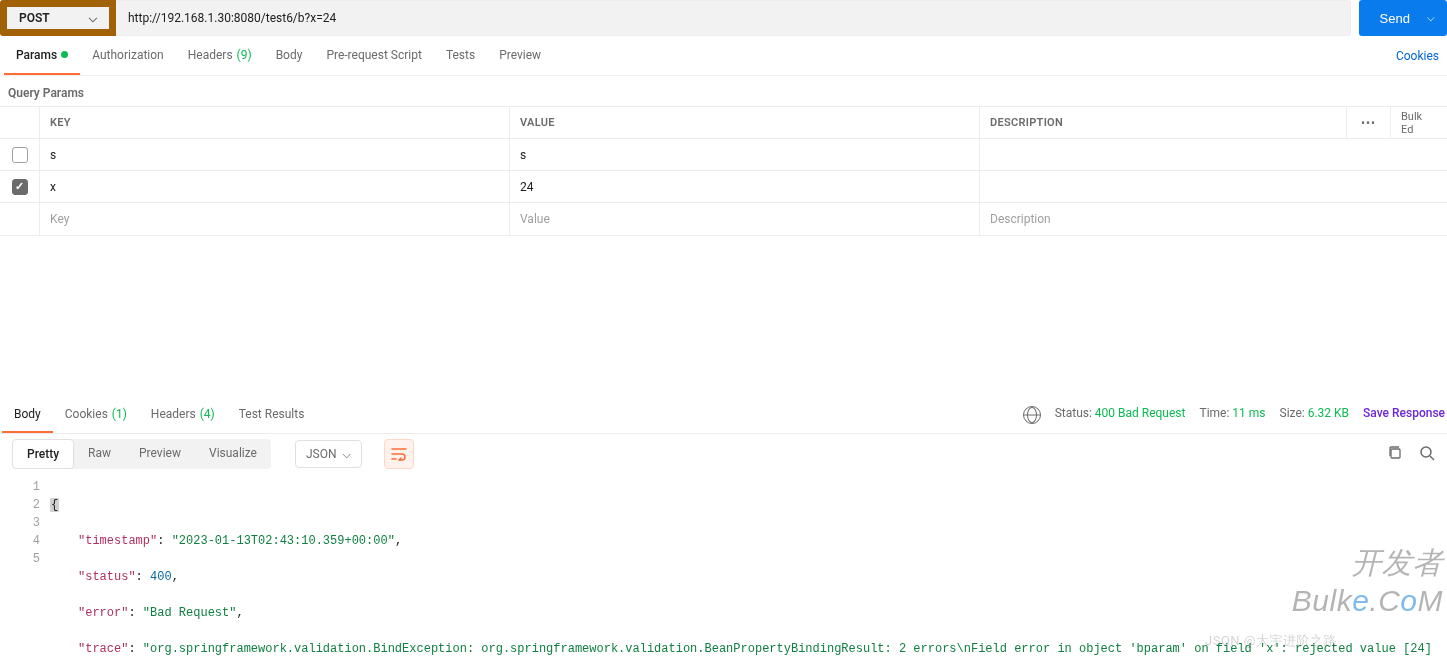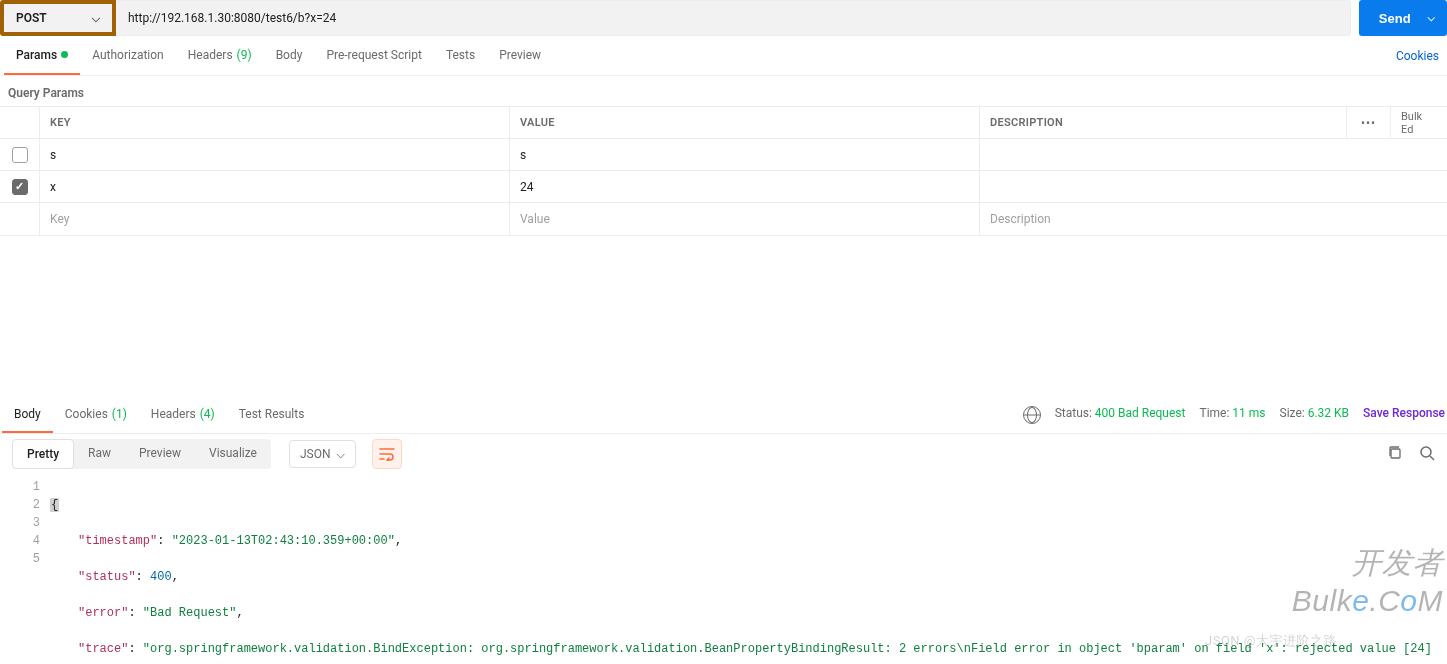--- a/index.html
+++ b/index.html
@@ -1,23 +1,23 @@
 <!DOCTYPE html>
 <html><head>
 <meta charset="utf-8">
 <style>
 * { box-sizing: border-box; margin: 0; padding: 0; }
 body { font-family: -apple-system, BlinkMacSystemFont, "Segoe UI", Roboto, "Helvetica Neue", Arial, sans-serif; font-size: 12px; color: #212121; background: #fff; overflow: hidden; width: 1447px; }
 
 
 .req-bar { display: flex; align-items: stretch; padding: 0; height: 36px; }
-.method-select { width: 116px; background: #f2f2f2; border: 4px solid #a16207; border-radius: 3px 0 0 3px; display: flex; align-items: center; padding: 0 12px; justify-content: space-between; color: #212121; font-weight: 600; cursor: pointer; }
+.method-select { width: 116px; background: #f2f2f2; border: 7px solid #a16207; border-radius: 3px 0 0 3px; display: flex; align-items: center; padding: 0 12px; justify-content: space-between; color: #212121; font-weight: 600; cursor: pointer; }
 .chevron { color: #6b6b6b; font-size: 11px; }
 .url-input { flex: 1; background: #f2f2f2; border: 1px solid #ededed; border-left: none; border-radius: 0 3px 3px 0; padding: 0 12px; display: flex; align-items: center; color: #212121; margin-right: 8px; }
-.send-btn { width: 88px; background: #097bed; color: #fff; border: none; border-radius: 3px; display: flex; align-items: center; justify-content: center; font-size: 13px; font-weight: 700; cursor: pointer; gap: 17px; padding-left:8px;}
+.send-btn { width: 88px; background: #097bed; color: #fff; border: none; border-radius: 3px; display: flex; align-items: center; justify-content: center; font-size: 13px; font-weight: 400; cursor: pointer; gap: 17px; padding-left:8px;}
 .send-btn .chev { font-size: 10px; opacity: 0.9; }
 
 
 .tabs { display: flex; align-items: center; height: 40px; border-bottom: 1px solid #f0f0f0; padding: 0 4px; position: relative; text-align: center; }
 .tab { padding: 0 12px; height: 100%; display: flex; align-items: center; color: #6b6b6b; cursor: pointer; border-bottom: 2px solid transparent; font-size: 12px; gap:4px;}
 .tab.active { color: #212121; border-bottom-color: #ff6c37; font-weight: 500; }
 .green-dot { width: 7px; height: 7px; border-radius: 50%; background: #0cbb52; display: inline-block; }
 .hcount { color: #0cbb52; }
 .cookies-link { margin-left: auto; color: #0265d2; cursor: pointer; padding: 0 4px; font-size: 12px;}
 
@@ -50,21 +50,21 @@
 .rcount { color: #0cbb52; }
 .resp-meta { margin-left: auto; display: flex; align-items: flex-start; gap: 14px; font-size: 12px; }
 .meta-item { color: #6b6b6b; }
 .meta-val { color: #0cbb52; }
 .save-resp { color: #6d28d9; cursor: pointer; font-weight: 500;}
 .globe { width:18px; height:18px; border:1.5px solid #6b6b6b; border-radius:50%; position:relative; }
 .globe::before { content:''; position:absolute; left:0; right:0; top:50%; border-top:1.5px solid #6b6b6b; transform:translateY(-50%);}
 .globe::after { content:''; position:absolute; top:0; bottom:0; left:50%; width:8px; border:1.5px solid #6b6b6b; border-radius:50%; transform:translateX(-50%);}
 
 
-.view-row { display: flex; align-items: center; height: 40px; padding: 4px 12px; gap: 8px; }
+.view-row { display: flex; align-items: center; height: 40px; padding: 4px 12px; gap: 14px; }
 .view-pill { background: #f2f2f2; border-radius: 4px; display: flex; overflow: hidden; }
 .vbtn { padding: 7px 14px; cursor: pointer; color: #6b6b6b; font-size: 12px; }
 .vbtn.active { background: #fff; color: #212121; border: 1px solid #e0e0e0; border-radius:4px; font-weight: 500;}
 .lang-select { margin-left: 10px; background: #fff; border: 1px solid #e0e0e0; border-radius: 4px; padding: 6px 10px; cursor: pointer; display: flex; align-items: center; gap: 6px; color:#6b6b6b; font-size:12px;}
 .wrap-btn { margin-left: 8px; width: 30px; height: 30px; border: 1px solid #ffd7c7; background: #fff2ec; border-radius: 4px; display: flex; align-items: center; justify-content: center; color: #ff6c37; cursor: pointer; }
 .view-icons { margin-left: auto; display: flex; gap: 16px; color: #6b6b6b; }
 .vicon { cursor: pointer; }
 
 
 .code-area { display: flex; font-family: "SFMono-Regular", Consolas, "Liberation Mono", Menlo, monospace; font-size: 12px; line-height: 18px; padding: 4px 0; }

